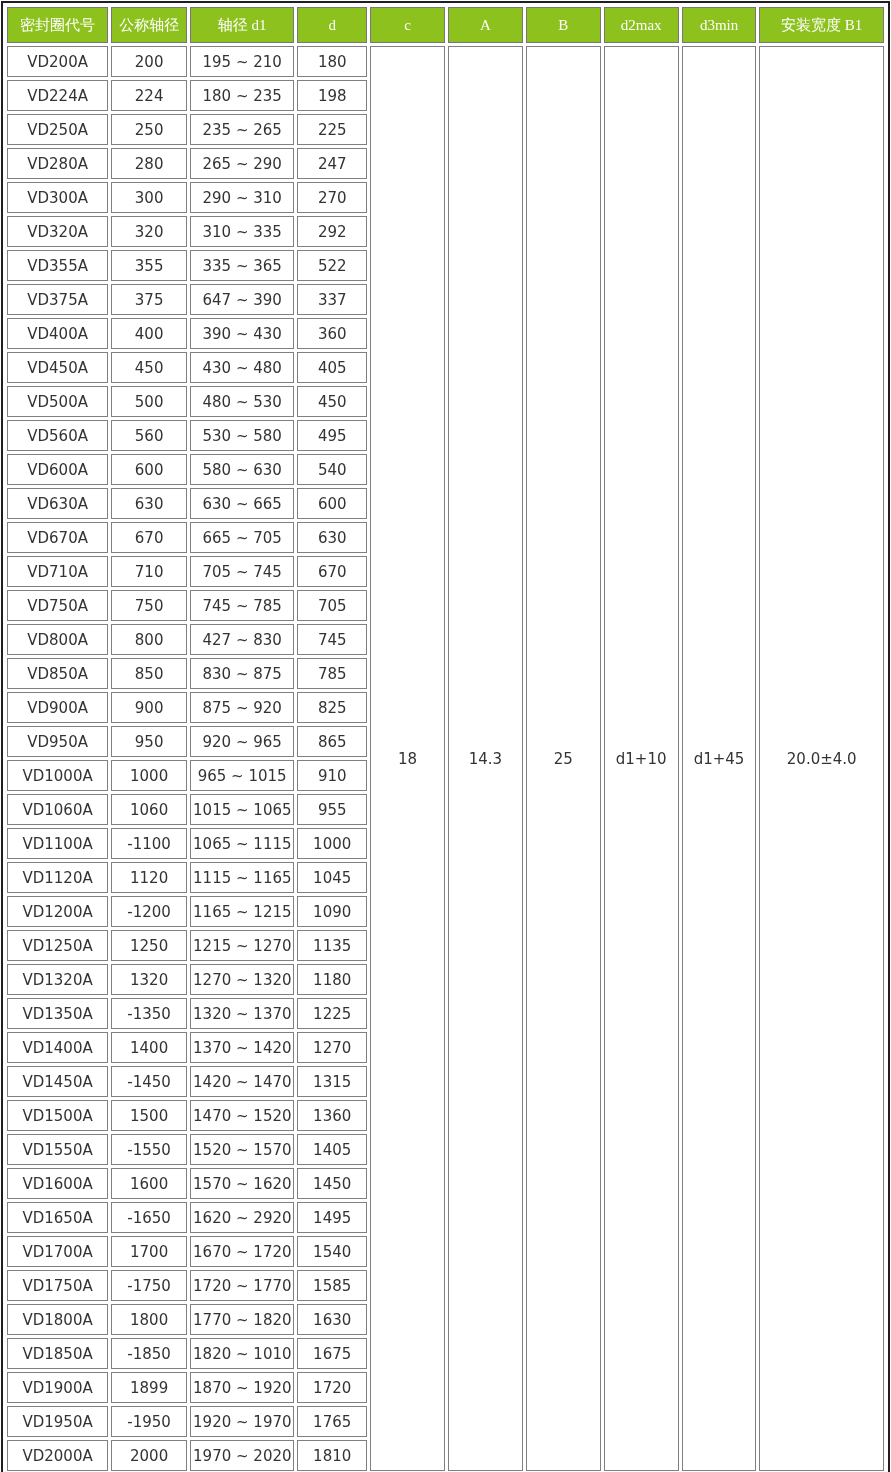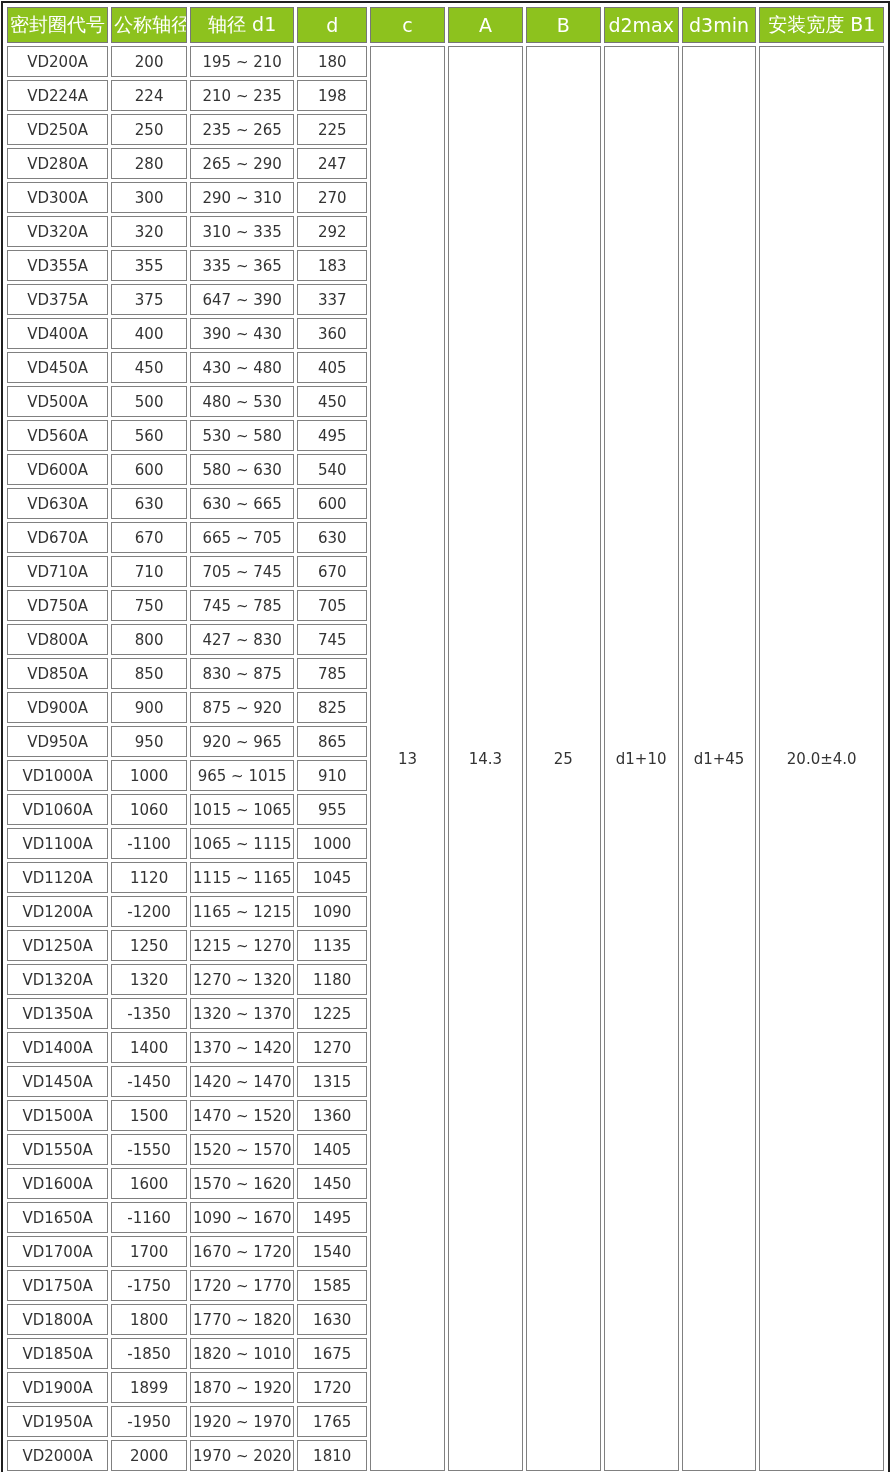--- a/index.html
+++ b/index.html
@@ -23,27 +23,28 @@
   table.spec-table {
     width: 100%;
     border-collapse: separate;
     border-spacing: 3px;
     table-layout: fixed;
   }
   table.spec-table th {
     background: #8dc21e;
     color: #ffffff;
     font-weight: normal;
-    font-size: 19px;
+    font-size: 15px;
     height: 34px;
     border: 1px solid #777777;
     text-align: center;
     padding: 0 2px;
     overflow: hidden;
     white-space: nowrap;
+    font-family: Liberation Serif, serif;
   }
   table.spec-table td {
     border: 1px solid #808080;
     color: #333333;
     font-size: 15px;
     height: 29px;
     text-align: center;
     vertical-align: middle;
     padding: 0 2px;
     background: #ffffff;
@@ -85,31 +86,31 @@
             <th>d3min</th>
             <th>安装宽度 B1</th>
           </tr>
       </thead>
       <tbody>
           <tr>
             <td>VD200A</td>
             <td>200</td>
             <td>195 ~ 210</td>
             <td>180</td>
-            <td rowspan="42" class="merged">13</td>
+            <td rowspan="42" class="merged">18</td>
             <td rowspan="42" class="merged">14.3</td>
             <td rowspan="42" class="merged">25</td>
             <td rowspan="42" class="merged">d1+10</td>
             <td rowspan="42" class="merged">d1+45</td>
             <td rowspan="42" class="merged">20.0±4.0</td>
           </tr>
           <tr>
             <td>VD224A</td>
             <td>224</td>
-            <td>210 ~ 235</td>
+            <td>180 ~ 235</td>
             <td>198</td>
           </tr>
           <tr>
             <td>VD250A</td>
             <td>250</td>
             <td>235 ~ 265</td>
             <td>225</td>
           </tr>
           <tr>
             <td>VD280A</td>
@@ -126,21 +127,21 @@
           <tr>
             <td>VD320A</td>
             <td>320</td>
             <td>310 ~ 335</td>
             <td>292</td>
           </tr>
           <tr>
             <td>VD355A</td>
             <td>355</td>
             <td>335 ~ 365</td>
-            <td>183</td>
+            <td>522</td>
           </tr>
           <tr>
             <td>VD375A</td>
             <td>375</td>
             <td>647 ~ 390</td>
             <td>337</td>
           </tr>
           <tr>
             <td>VD400A</td>
             <td>400</td>
@@ -292,22 +293,22 @@
             <td>1405</td>
           </tr>
           <tr>
             <td>VD1600A</td>
             <td>1600</td>
             <td>1570 ~ 1620</td>
             <td>1450</td>
           </tr>
           <tr>
             <td>VD1650A</td>
-            <td>-1160</td>
-            <td>1090 ~ 1670</td>
+            <td>-1650</td>
+            <td>1620 ~ 2920</td>
             <td>1495</td>
           </tr>
           <tr>
             <td>VD1700A</td>
             <td>1700</td>
             <td>1670 ~ 1720</td>
             <td>1540</td>
           </tr>
           <tr>
             <td>VD1750A</td>

